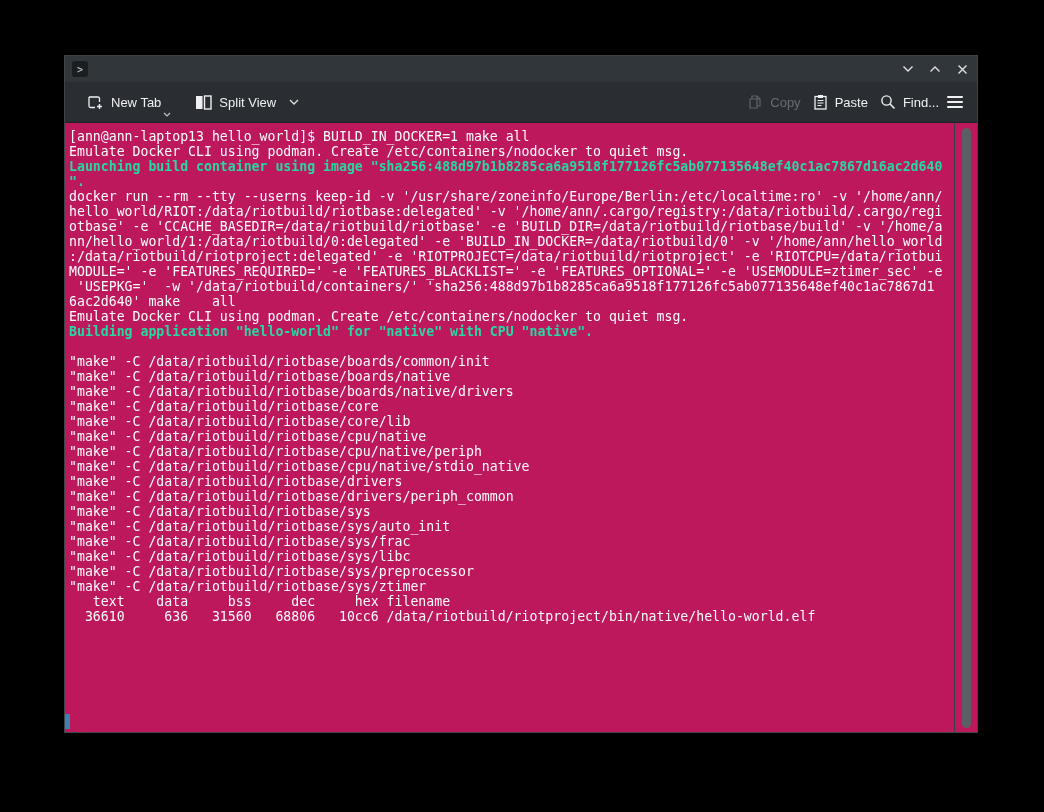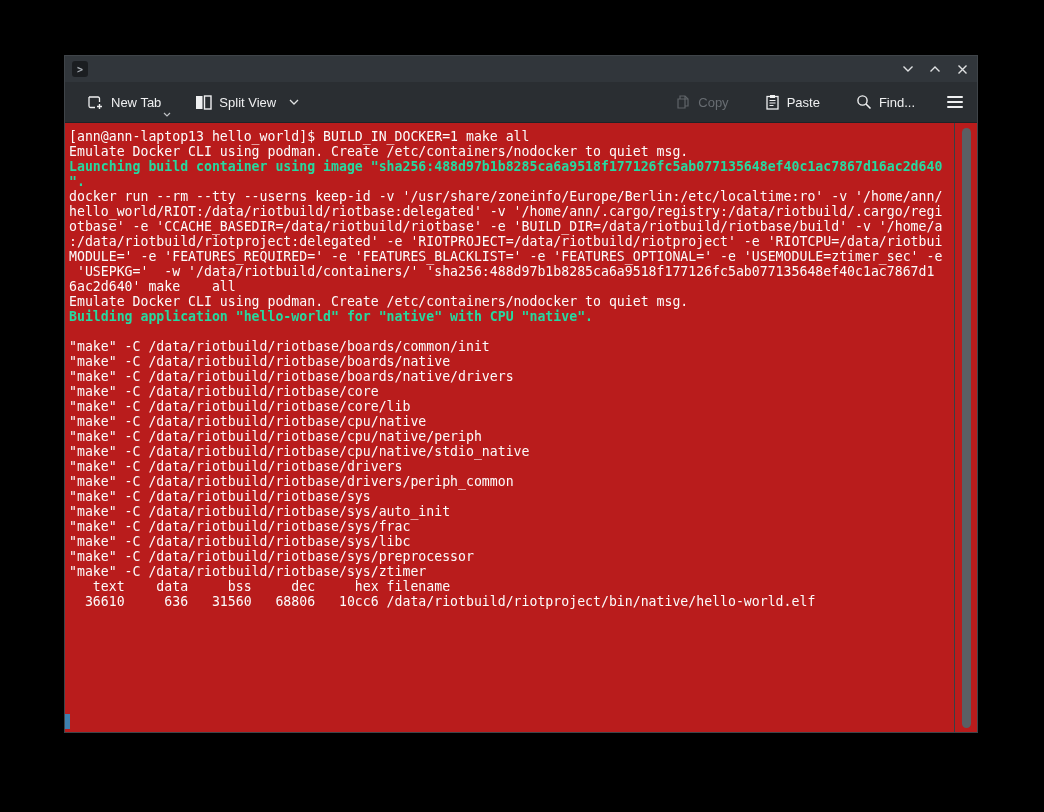--- a/index.html
+++ b/index.html
@@ -23,26 +23,26 @@
   
   .toolbar { height:41px; background:#2a2e32; border-bottom:1px solid #1f2327; flex:0 0 auto;
              display:flex; align-items:center; padding:0 12px 0 16px; color:#eff0f1; font-size:13px; }
   .tool-btn { display:flex; align-items:center; gap:7px; padding:4px 6px; border-radius:3px; position:relative; }
   .tool-btn svg { flex:0 0 auto; }
   .tool-btn .lbl { white-space:nowrap; }
   .tool-btn.disabled { color:#686d72; }
   .tool-btn.disabled svg { opacity:.45; }
   .mini-arrow { position:absolute; right:-4px; bottom:-2px; }
   .tb-gap { width:22px; }
-  .right-group { margin-left:auto; display:flex; align-items:center; gap:24px; }
+  .right-group { margin-left:auto; display:flex; align-items:center; }
   .hamburger { display:flex; flex-direction:column; gap:3px; padding:4px 2px; }
   .hamburger span { display:block; width:16px; height:2px; background:#eff0f1; border-radius:1px; }
 
   
-  .terminal { position:relative; flex:1 1 auto; background:#b91c1c; overflow:hidden;text-decoration:underline; }
+  .terminal { position:relative; flex:1 1 auto; background:#be185d; overflow:hidden;text-decoration:underline; }
   .term-output { position:absolute; left:4px; top:6px; right:26px;
                  font-family:"DejaVu Sans Mono", monospace; font-size:13.2px; line-height:15px;
                  color:#fcfcfc; }
   .trow { height:15px; white-space:pre; }
   .trow.green { color:#26d9a0; font-weight:bold; }
   .hollow-cursor { display:inline-block; width:7px; height:12px; border:1px solid #c8cacc;
                    vertical-align:-2px; margin-left:1px; }
   .line-marker { position:absolute; left:0; top:591px; width:5px; height:15px; background:#3e80ae; }
 
   .scroll-track { position:absolute; right:0; top:0; bottom:0; width:23px; border-left:1px solid #3a3f44; }
@@ -132,20 +132,21 @@
 
   <div class="terminal">
     <div class="term-output">
         <div class="trow">[ann@ann-laptop13 hello_world]$ BUILD_IN_DOCKER=1 make all</div>
         <div class="trow">Emulate Docker CLI using podman. Create /etc/containers/nodocker to quiet msg.</div>
         <div class="trow green">Launching build container using image "sha256:488d97b1b8285ca6a9518f177126fc5ab077135648ef40c1ac7867d16ac2d640</div>
         <div class="trow green">".</div>
         <div class="trow">docker run --rm --tty --userns keep-id -v '/usr/share/zoneinfo/Europe/Berlin:/etc/localtime:ro' -v '/home/ann/</div>
         <div class="trow">hello_world/RIOT:/data/riotbuild/riotbase:delegated' -v '/home/ann/.cargo/registry:/data/riotbuild/.cargo/regi</div>
         <div class="trow">otbase' -e 'CCACHE_BASEDIR=/data/riotbuild/riotbase' -e 'BUILD_DIR=/data/riotbuild/riotbase/build' -v '/home/a</div>
+        <div class="trow">nn/hello_world/1:/data/riotbuild/0:delegated' -e 'BUILD_IN_DOCKER=/data/riotbuild/0' -v '/home/ann/hello_world</div>
         <div class="trow">:/data/riotbuild/riotproject:delegated' -e 'RIOTPROJECT=/data/riotbuild/riotproject' -e 'RIOTCPU=/data/riotbui</div>
         <div class="trow">MODULE=' -e 'FEATURES_REQUIRED=' -e 'FEATURES_BLACKLIST=' -e 'FEATURES_OPTIONAL=' -e 'USEMODULE=ztimer_sec' -e</div>
         <div class="trow"> 'USEPKG='  -w '/data/riotbuild/containers/' 'sha256:488d97b1b8285ca6a9518f177126fc5ab077135648ef40c1ac7867d1</div>
         <div class="trow">6ac2d640' make    all</div>
         <div class="trow">Emulate Docker CLI using podman. Create /etc/containers/nodocker to quiet msg.</div>
         <div class="trow green">Building application "hello-world" for "native" with CPU "native".</div>
         <div class="trow"></div>
         <div class="trow">"make" -C /data/riotbuild/riotbase/boards/common/init</div>
         <div class="trow">"make" -C /data/riotbuild/riotbase/boards/native</div>
         <div class="trow">"make" -C /data/riotbuild/riotbase/boards/native/drivers</div>

